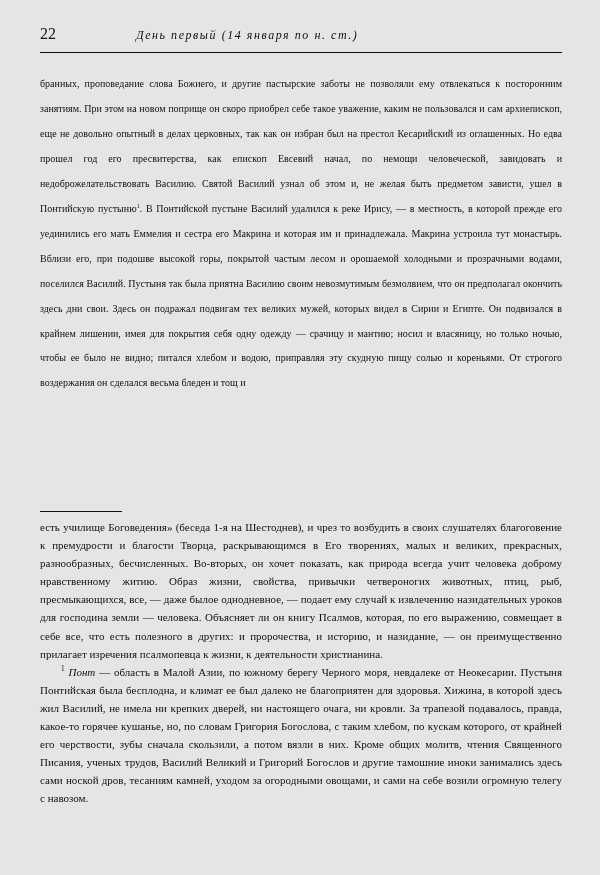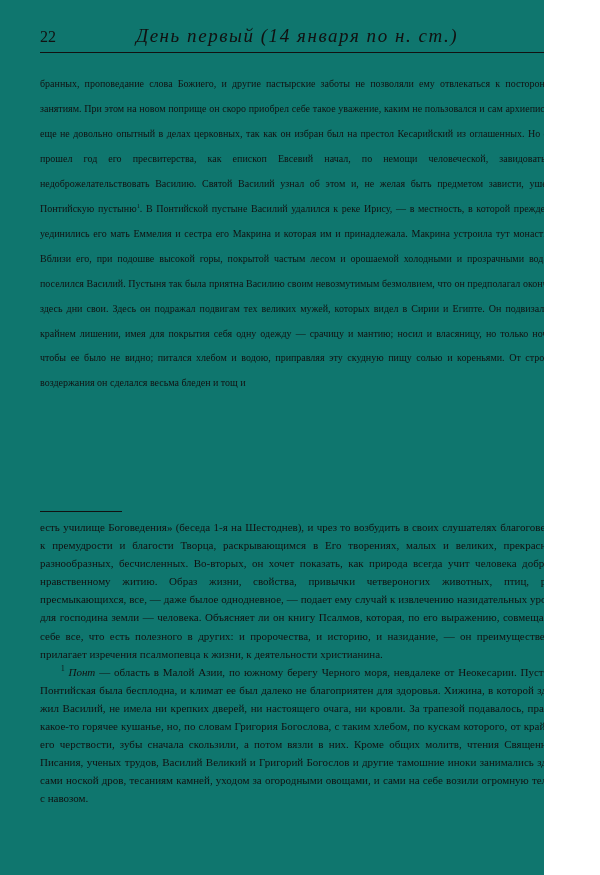--- a/index.html
+++ b/index.html
@@ -3,23 +3,23 @@
 <meta charset="utf-8">
 <style>
   html, body {
     margin: 0;
     padding: 0;
     background: #ffffff;
   }
 
   .page {
     position: relative;
-    width: 544px;
+    width: 600px;
     height: 875px;
-    background: #0f766e;
+    background: #e5e5e5;
     overflow: hidden;
     font-family: "Liberation Serif", "DejaVu Serif", serif;
     color: #111111;
     box-sizing: border-box;
     text-decoration: underline;
   }
 
   
   .running-head {
     position: absolute;
@@ -33,21 +33,21 @@
 
   .folio {
     font-size: 16px;
     line-height: 1;
     color: #111111;
     width: 96px;
     flex: 0 0 96px;
   }
 
   .head-title {
-    font-size: 19px;
+    font-size: 12px;
     font-style: italic;
     letter-spacing: 1.55px;
     line-height: 1;
     color: #111111;
     white-space: nowrap;
   }
 
   .head-rule {
     position: absolute;
     left: 40px;

